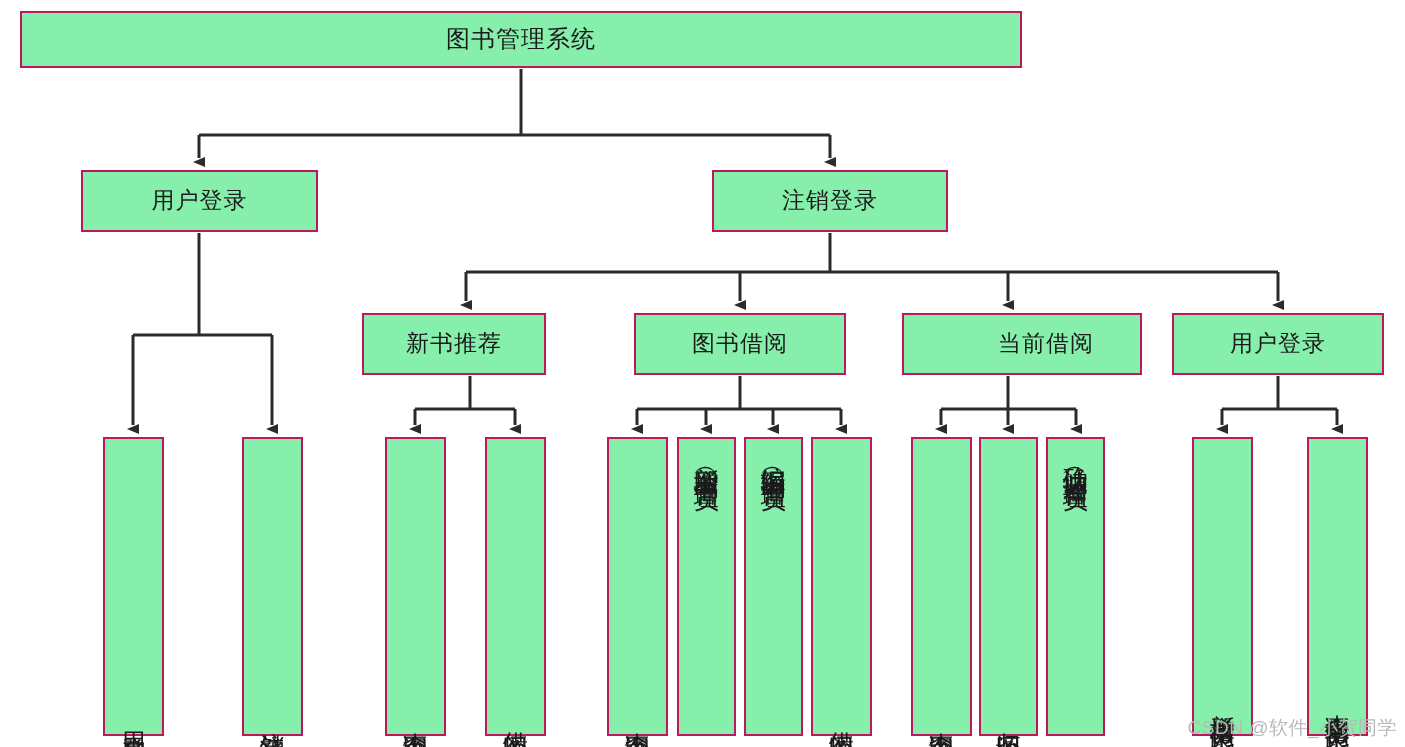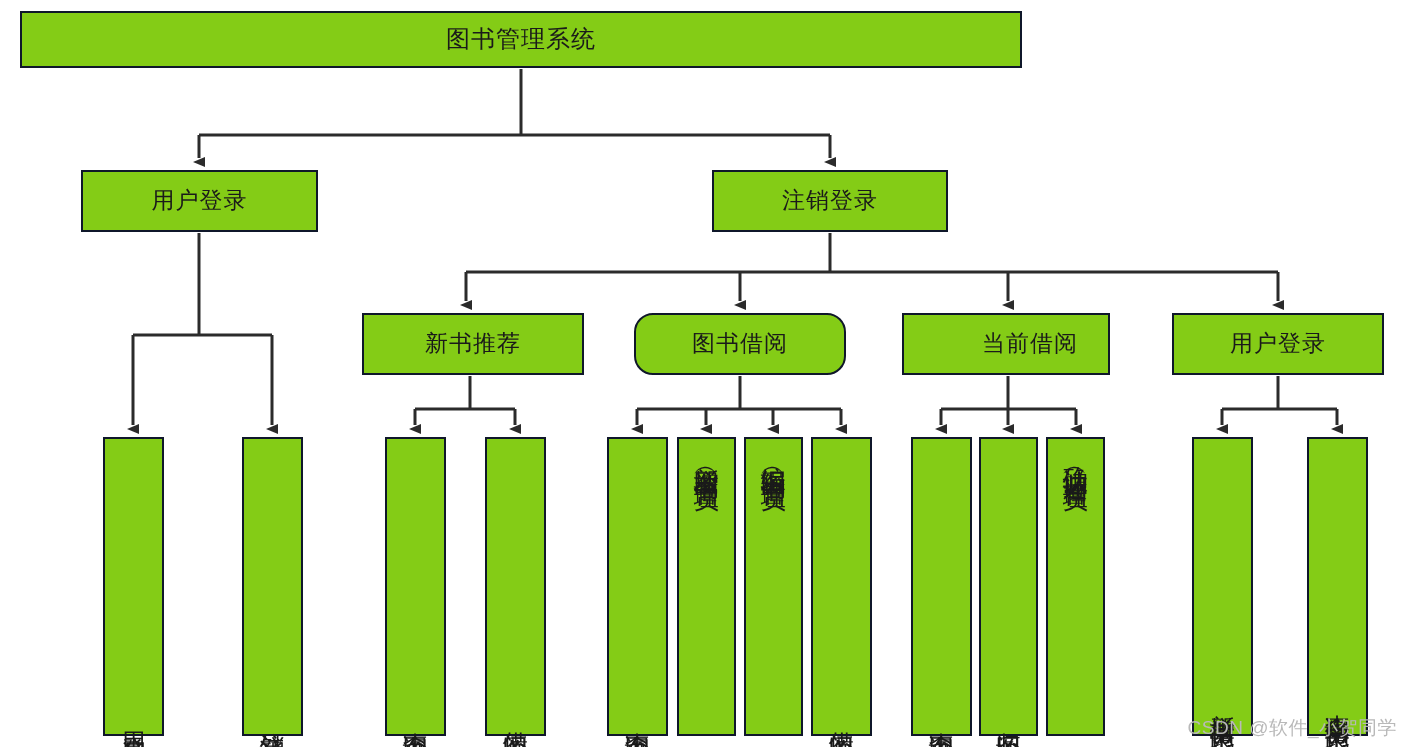--- a/index.html
+++ b/index.html
@@ -21,22 +21,22 @@
     position: absolute;
     left: 0;
     top: 0;
     width: 1405px;
     height: 747px;
     pointer-events: none;
   }
   .node {
     position: absolute;
     box-sizing: border-box;
-    background: #84cc16;
-    border: 2px solid #0f172a;
+    background: #86efac;
+    border: 2px solid #be185d;
     display: flex;
     align-items: center;
     justify-content: center;
     color: #1a1a1a;
     z-index: 2;
   }
   .node .label {
     display: block;
     text-align: center;
     line-height: 1.18;
@@ -131,27 +131,27 @@
     <span class="label">图书管理系统</span>
   </div>
 
   <div class="node h-node" style="left:81px; top:170px; width:237px; height:62px;">
     <span class="label">用户登录</span>
   </div>
   <div class="node h-node" style="left:712px; top:170px; width:236px; height:62px;">
     <span class="label">注销登录</span>
   </div>
 
-  <div class="node h-node" style="left:362px; top:313px; width:222px; height:62px;">
+  <div class="node h-node" style="left:362px; top:313px; width:184px; height:62px;">
     <span class="label">新书推荐</span>
   </div>
-  <div class="node h-node" style="left:634px; top:313px; width:212px; height:62px;border-radius:19px;">
+  <div class="node h-node" style="left:634px; top:313px; width:212px; height:62px;">
     <span class="label">图书借阅</span>
   </div>
-  <div class="node h-node" style="left:902px; top:313px; width:208px; height:62px;padding-left:48px;">
+  <div class="node h-node" style="left:902px; top:313px; width:240px; height:62px;padding-left:48px;">
     <span class="label">当前借阅</span>
   </div>
   <div class="node h-node" style="left:1172px; top:313px; width:212px; height:62px;">
     <span class="label">用户登录</span>
   </div>
 
   <div class="node v-node" style="left:103px; top:437px; width:61px; height:299px;">
     <span class="label">用户登录</span>
   </div>
   <div class="node v-node" style="left:242px; top:437px; width:61px; height:299px;">

